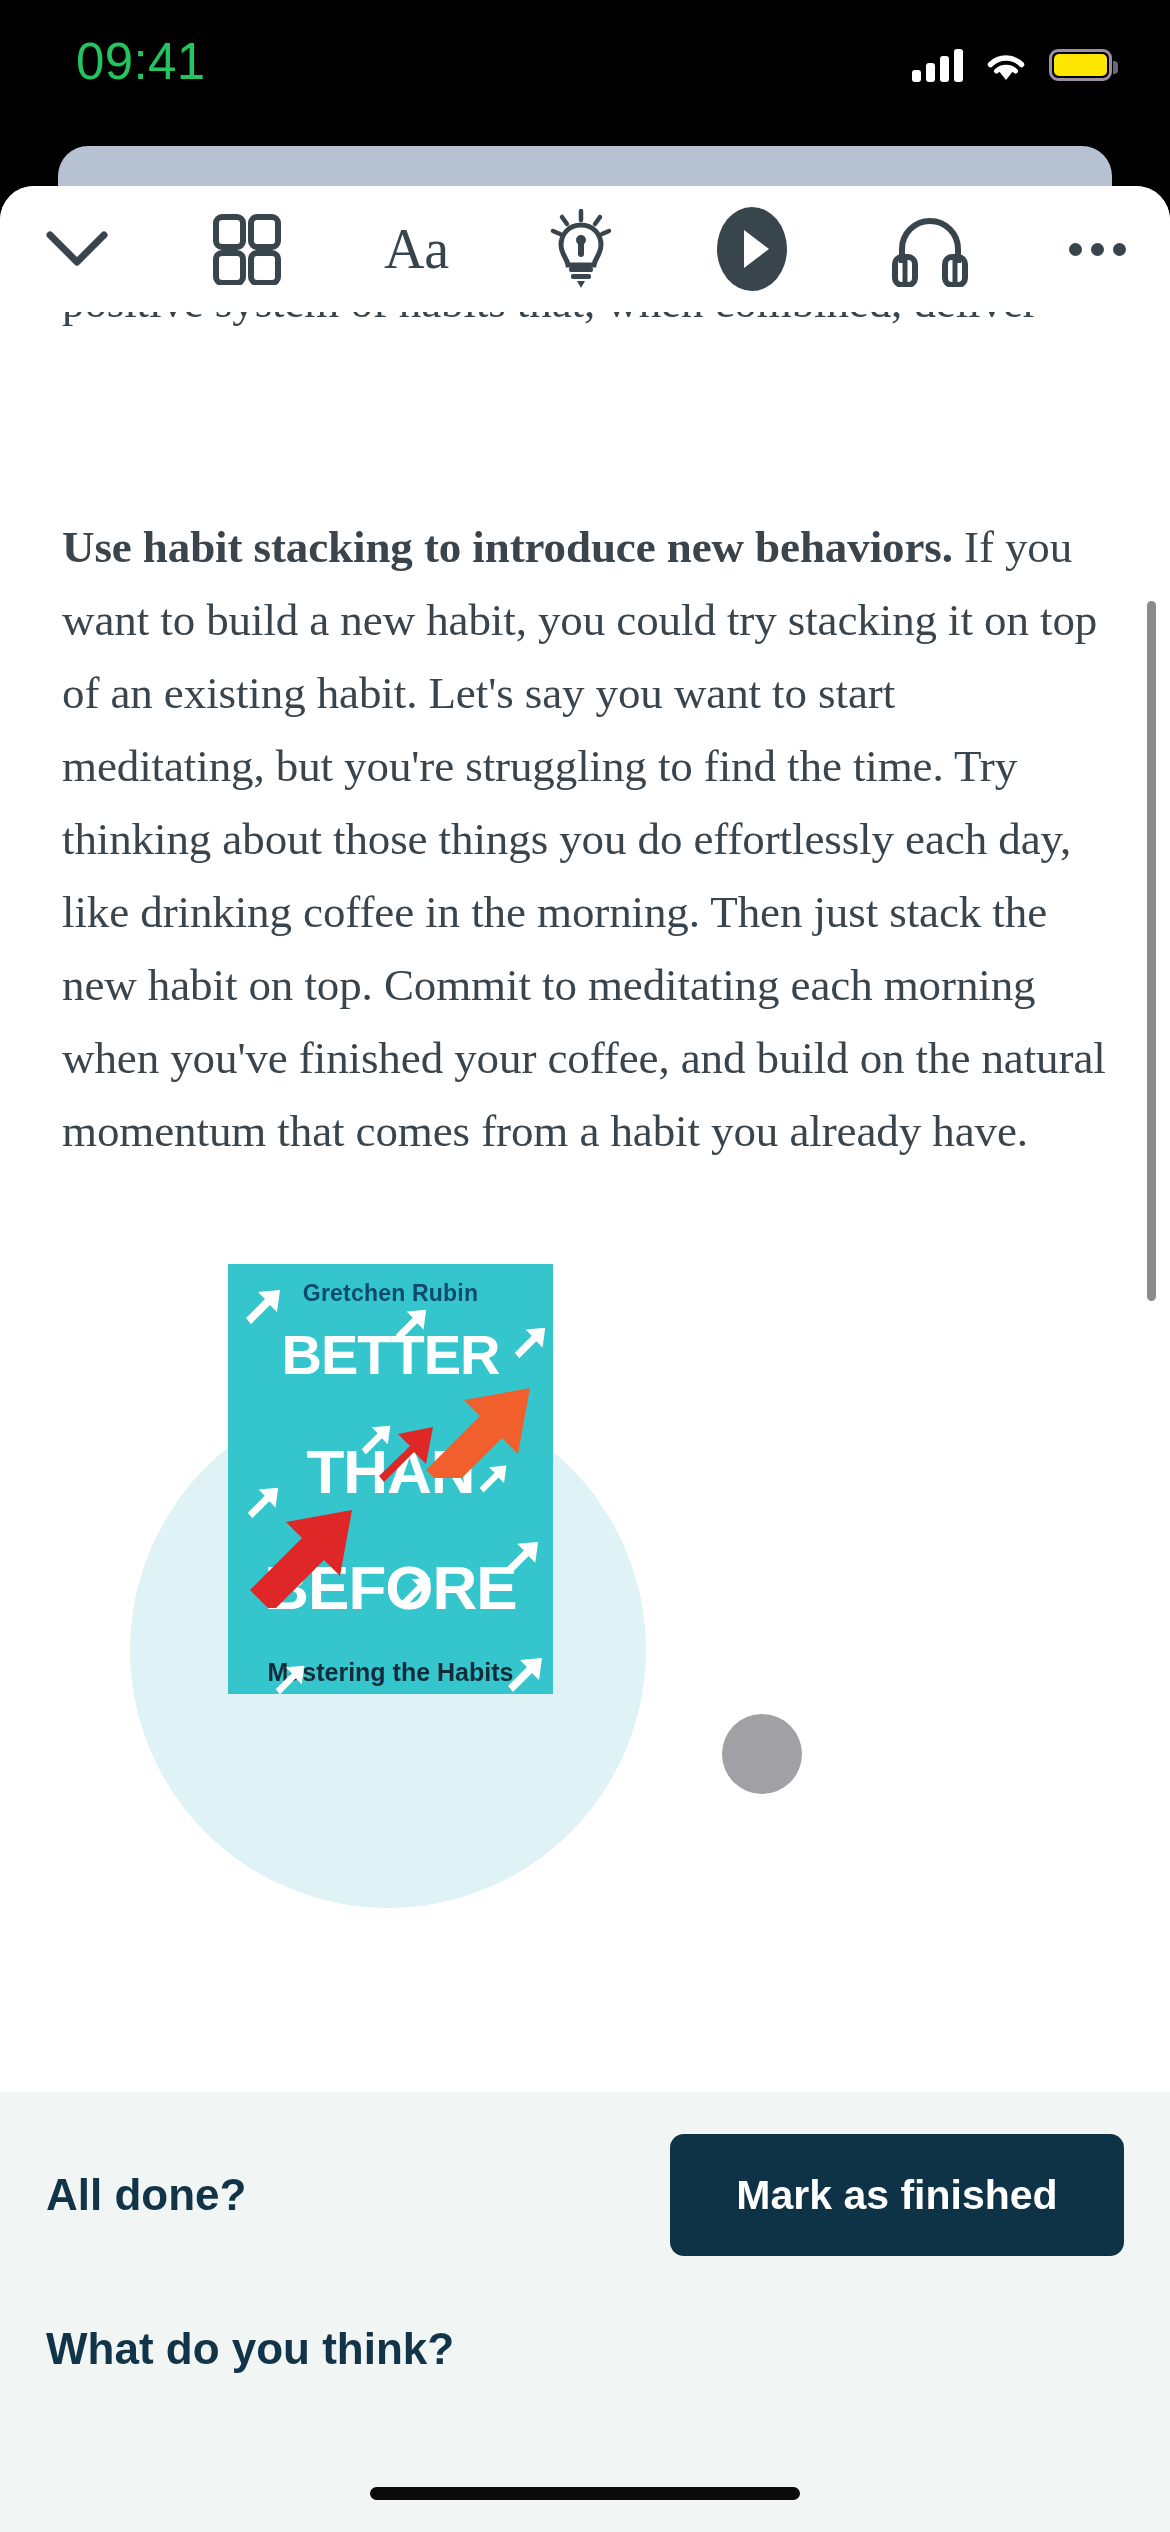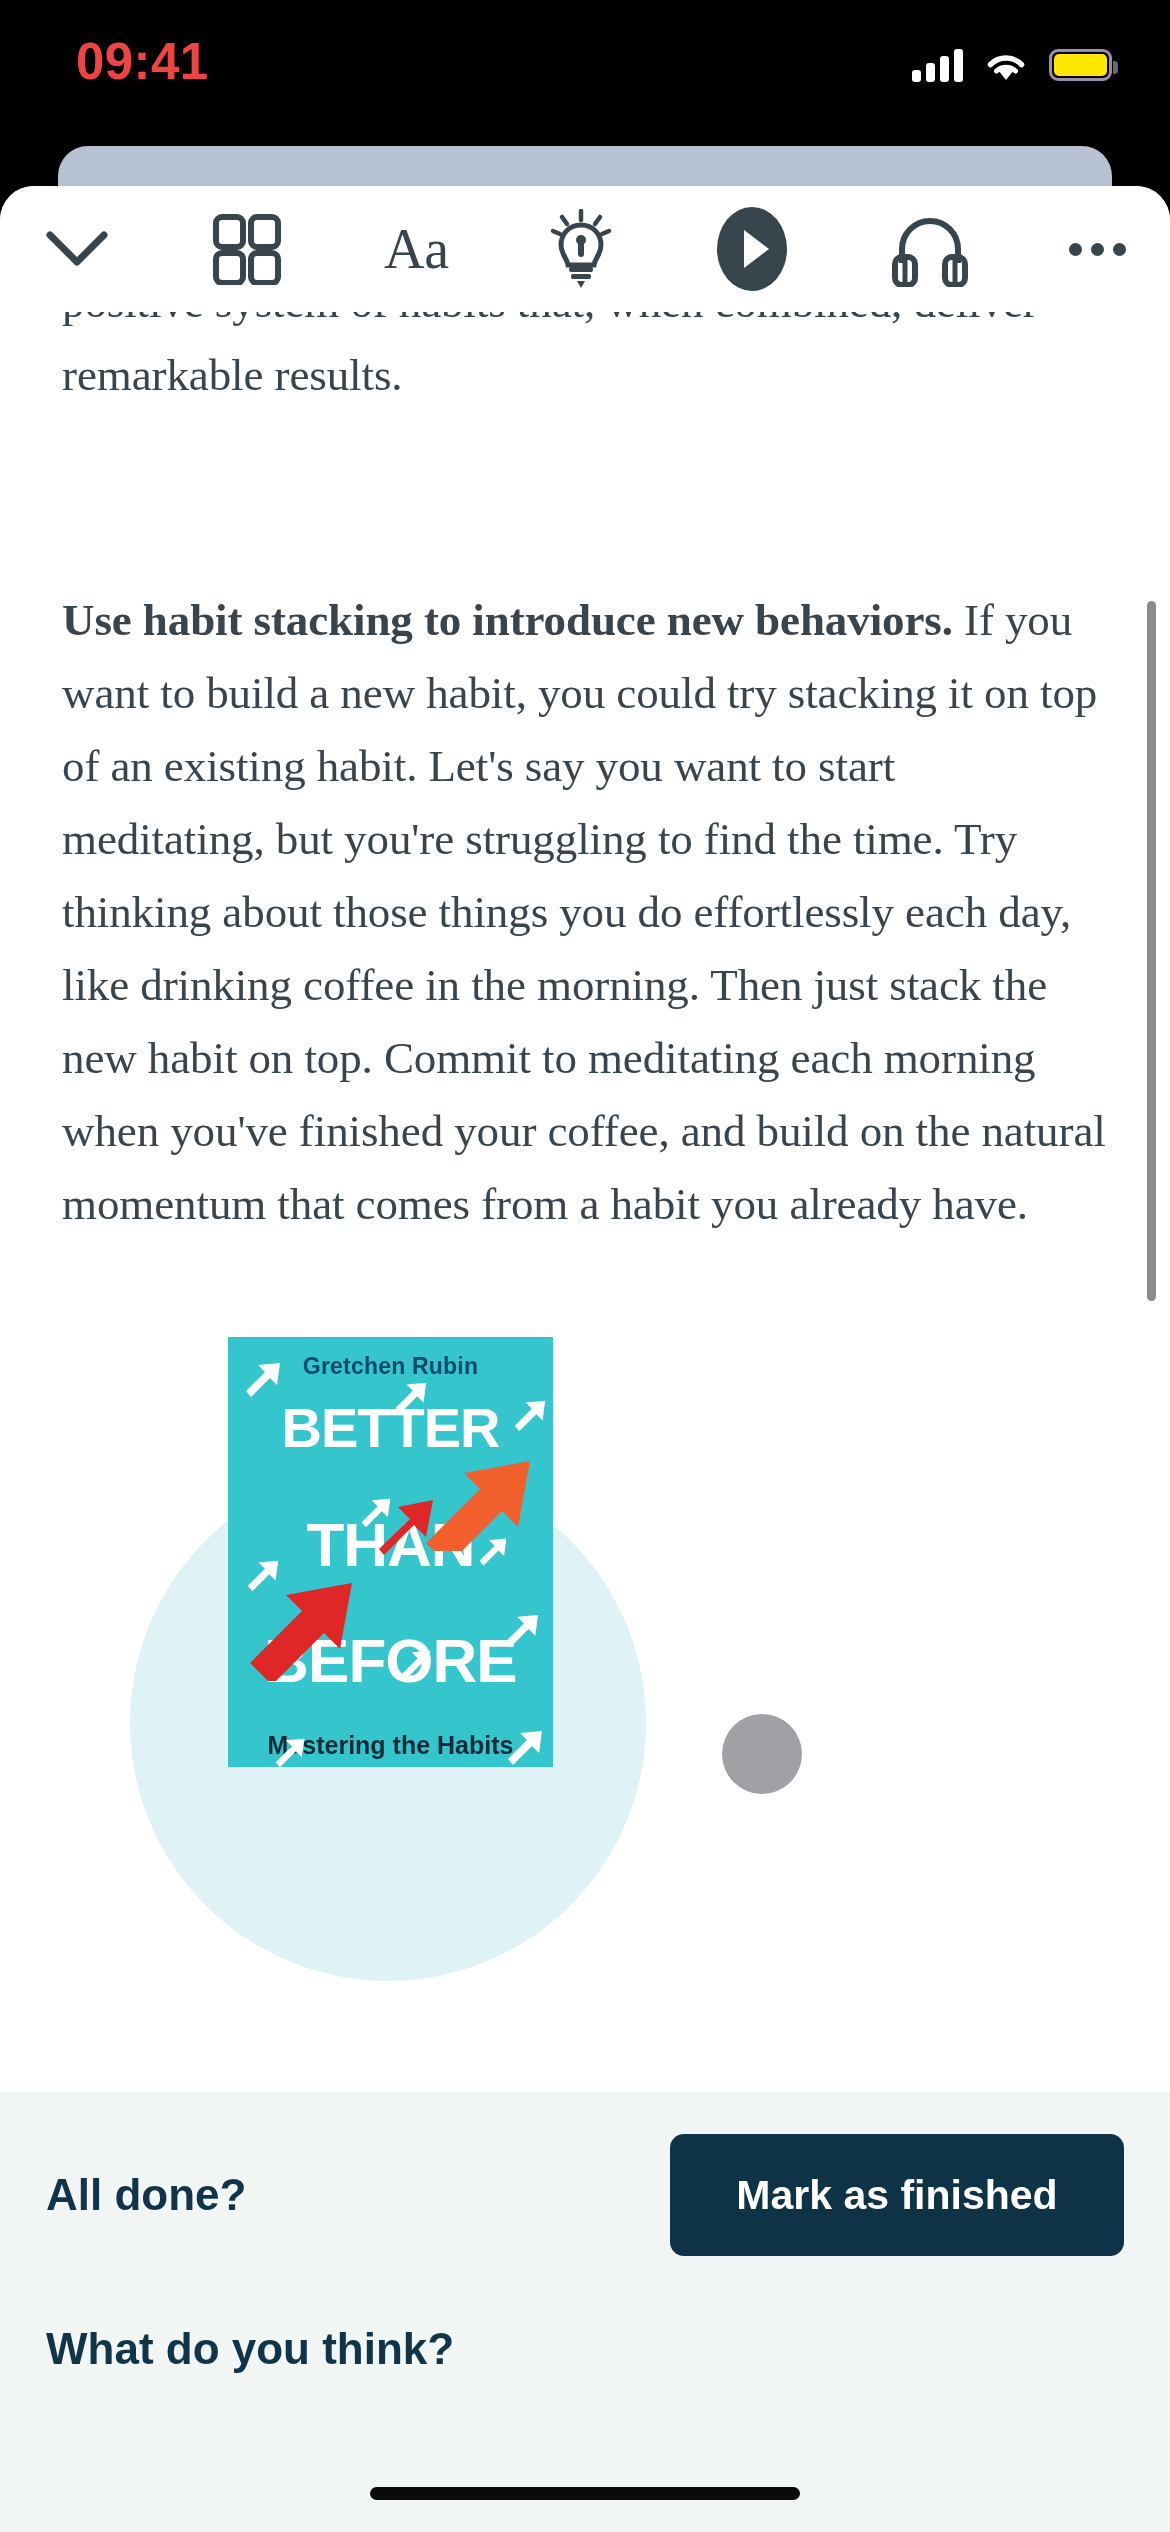--- a/index.html
+++ b/index.html
@@ -21,22 +21,22 @@
   
   .statusbar {
     position:absolute; top:0; left:0;
     width:1170px; height:140px;
     z-index:50;
   }
   .status-time {
     position:absolute;
     left:76px; top:32px;
     font-size:51px;
-    font-weight:700;
-    color:#ef4444;
+    font-weight:400;
+    color:#22c55e;
     letter-spacing:0.4px;
   }
   .status-right {
     position:absolute;
     right:58px; top:48px;
     display:flex; align-items:center; gap:22px;
   }
   .signal { display:flex; align-items:flex-end; gap:5px; height:34px; }
   .signal i {
     display:block; width:9px; background:#fff; border-radius:3px;
@@ -339,21 +339,20 @@
             <span></span>
             <span></span>
           </div>
       </div>
     </div>
 
     <div class="reader">
       <div class="page">
 
         <div class="ptext clip-top">positive system of habits that, when combined, deliver</div>
-        <div class="ptext">remarkable results.</div>
 
         <div class="gap-lg"></div>
         <div class="gap-lg"></div>
 
         <div class="ptext"><b>Use habit stacking to introduce new behaviors.</b><span> If you want to build a new habit, you could try stacking it on top of an existing habit. Let's say you want to start meditating, but you're struggling to find the time. Try thinking about those things you do effortlessly each day, like drinking coffee in the morning. Then just stack the new habit on top. Commit to meditating each morning when you've finished your coffee, and build on the natural momentum that comes from a habit you already have.</span></div>
 
         <div class="bookblock">
           <div class="halo"></div>
 
           <div class="bookcover">

